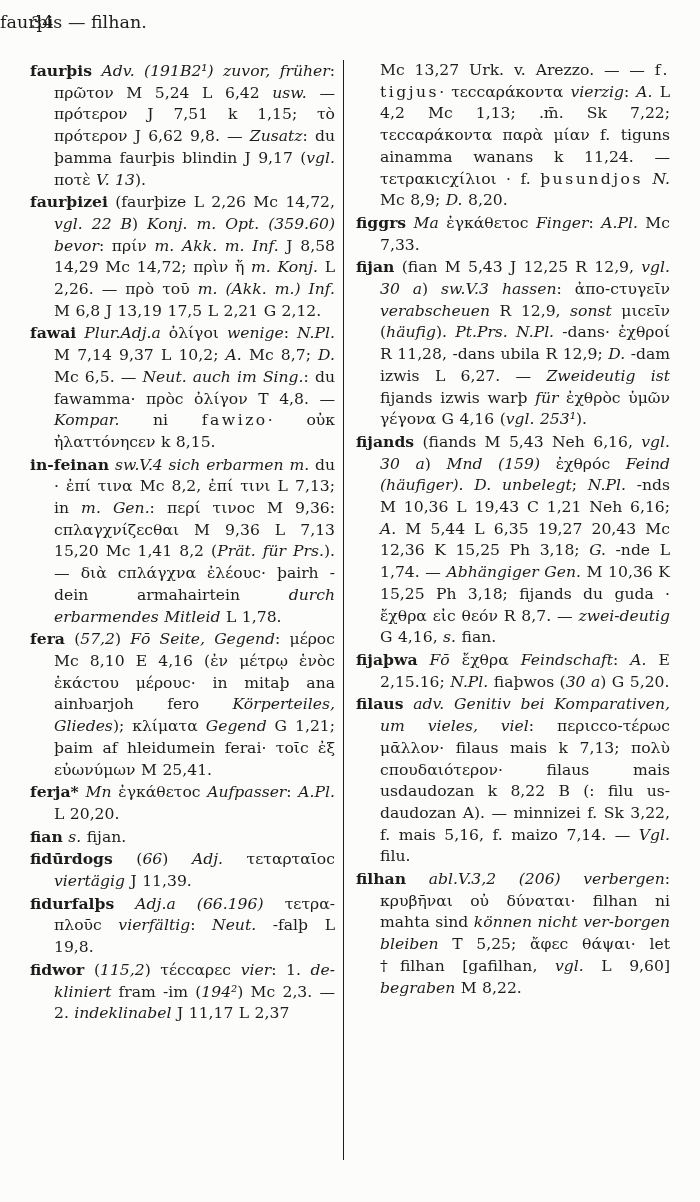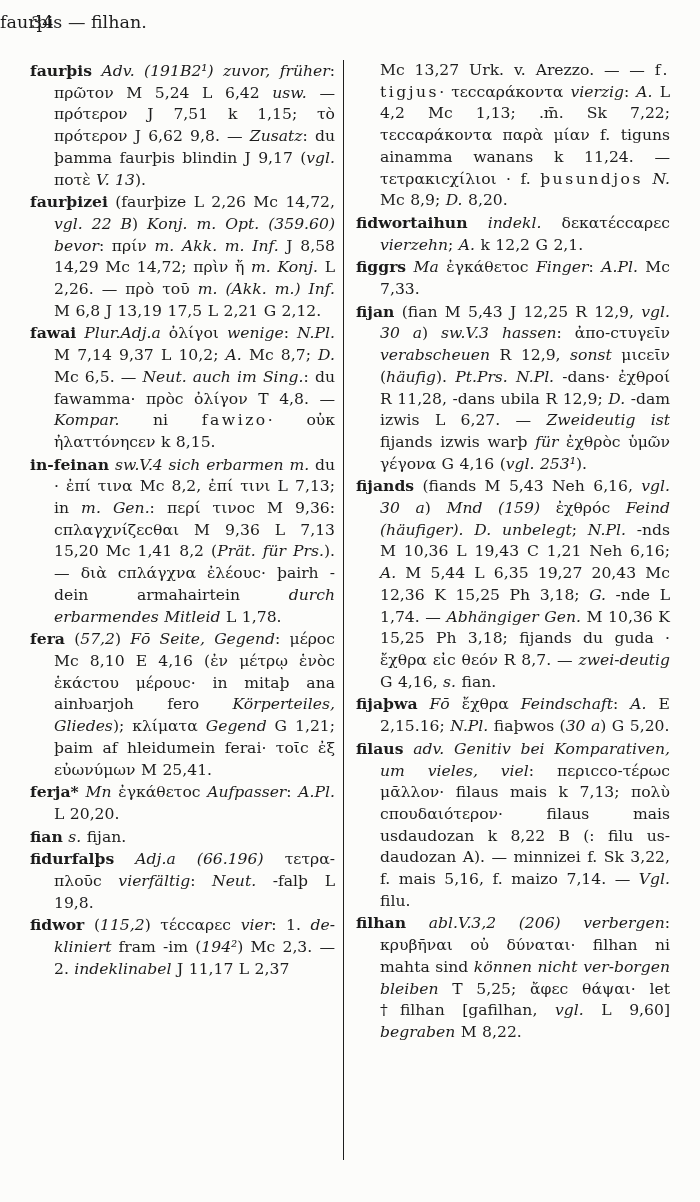--- a/index.html
+++ b/index.html
@@ -55,27 +55,27 @@
   <div class="running-title">faurþis — filhan.</div>
   <div class="columns">
     <div class="col col-left" id="col-left">
         <p class="entry"><span class="b">faurþis</span><span class="i"> Adv. (191B2¹) zuvor, früher</span><span class="r">: πρῶτον M 5,24 L 6,42 </span><span class="i">usw.</span><span class="r"> — πρότερον J 7,51 k 1,15; τὸ πρότερον J 6,62 9,8. — </span><span class="i">Zusatz</span><span class="r">: du þamma faurþis blindin J 9,17 (</span><span class="i">vgl.</span><span class="r"> ποτὲ </span><span class="i">V. 13</span><span class="r">).</span></p>
         <p class="entry"><span class="b">faurþizei</span><span class="r"> (faurþize L 2,26 Mc 14,72, </span><span class="i">vgl. 22 B</span><span class="r">) </span><span class="i">Konj. m. Opt. (359.60) bevor</span><span class="r">: πρίν </span><span class="i">m. Akk. m. Inf.</span><span class="r"> J 8,58 14,29 Mc 14,72; πρὶν ἤ </span><span class="i">m. Konj.</span><span class="r"> L 2,26. — πρὸ τοῦ </span><span class="i">m. (Akk. m.) Inf.</span><span class="r"> M 6,8 J 13,19 17,5 L 2,21 G 2,12.</span></p>
         <p class="entry"><span class="b">fawai</span><span class="i"> Plur.Adj.a</span><span class="r"> ὀλίγοι </span><span class="i">wenige</span><span class="r">: </span><span class="i">N.Pl.</span><span class="r"> M 7,14 9,37 L 10,2; </span><span class="i">A.</span><span class="r"> Mc 8,7; </span><span class="i">D.</span><span class="r"> Mc 6,5. — </span><span class="i">Neut. auch im Sing.</span><span class="r">: du fawamma· πρὸϲ ὀλίγον T 4,8. — </span><span class="i">Kompar.</span><span class="r"> ni </span><span class="sp">fawizo</span><span class="r">· οὐκ ἠλαττόνηϲεν k 8,15.</span></p>
         <p class="entry"><span class="b">in-feinan</span><span class="i"> sw.V.4 sich erbarmen m.</span><span class="r"> du · ἐπί τινα Mc 8,2, ἐπί τινι L 7,13; in </span><span class="i">m. Gen.</span><span class="r">: περί τινοϲ M 9,36: ϲπλαγχνίζεϲθαι M 9,36 L 7,13 15,20 Mc 1,41 8,2 (</span><span class="i">Prät. für Prs.</span><span class="r">).  —  διὰ ϲπλάγχνα ἐλέουϲ· þairh -dein armahairtein </span><span class="i">durch erbarmendes Mitleid</span><span class="r"> L 1,78.</span></p>
         <p class="entry"><span class="b">fera</span><span class="r"> (</span><span class="i">57,2</span><span class="r">) </span><span class="i">Fō Seite, Gegend</span><span class="r">: μέροϲ Mc 8,10 E 4,16 (ἐν μέτρῳ ἑνὸϲ ἑκάϲτου μέρουϲ· in mitaþ ana ainƕarjoh fero </span><span class="i">Körperteiles, Gliedes</span><span class="r">); κλίματα </span><span class="i">Gegend</span><span class="r"> G 1,21; þaim af hleidumein ferai· τοῖϲ ἐξ εὐωνύμων M 25,41.</span></p>
         <p class="entry"><span class="b">ferja*</span><span class="i"> Mn</span><span class="r"> ἐγκάθετοϲ </span><span class="i">Aufpasser</span><span class="r">: </span><span class="i">A.Pl.</span><span class="r"> L 20,20.</span></p>
         <p class="entry"><span class="b">fian</span><span class="i"> s.</span><span class="r"> fijan.</span></p>
+        <p class="entry"><span class="b">fidūrdogs</span><span class="r"> (</span><span class="i">66</span><span class="r">) </span><span class="i">Adj.</span><span class="r"> τεταρταῖοϲ </span><span class="i">viertägig</span><span class="r"> J 11,39.</span></p>
         <p class="entry"><span class="b">fidurfalþs</span><span class="i"> Adj.a (66.196)</span><span class="r"> τετρα-πλοῦϲ </span><span class="i">vierfältig</span><span class="r">: </span><span class="i">Neut.</span><span class="r"> -falþ L 19,8.</span></p>
         <p class="entry"><span class="b">fidwor</span><span class="r"> (</span><span class="i">115,2</span><span class="r">) τέϲϲαρεϲ </span><span class="i">vier</span><span class="r">: 1. </span><span class="i">de-kliniert</span><span class="r"> fram -im (</span><span class="i">194²</span><span class="r">) Mc 2,3. — 2. </span><span class="i">indeklinabel</span><span class="r"> J 11,17 L 2,37</span></p>
       </div>
     <div class="divider"></div>
     <div class="col col-right" id="col-right">
         <p class="entry cont"><span class="r">Mc 13,27 Urk. v. Arezzo. — — </span><span class="sp">f. tigjus</span><span class="r">· τεϲϲαράκοντα </span><span class="i">vierzig</span><span class="r">: </span><span class="i">A.</span><span class="r"> L 4,2 Mc 1,13;  .m̄.  Sk 7,22; τεϲϲαράκοντα παρὰ μίαν f. tiguns ainamma wanans k 11,24. — τετρακιϲχίλιοι · f. </span><span class="sp">þusundjos</span><span class="r"> </span><span class="i">N.</span><span class="r"> Mc 8,9; </span><span class="i">D.</span><span class="r"> 8,20.</span></p>
-        <p class="entry"><span class="b">fidwortaihun</span><span class="i"> indekl.</span><span class="r"> δεκατέϲϲαρεϲ </span><span class="i">vierzehn</span><span class="r">; </span><span class="i">A.</span><span class="r"> k 12,2 G 2,1.</span></p>
         <p class="entry"><span class="b">figgrs</span><span class="i"> Ma</span><span class="r"> ἐγκάθετοϲ </span><span class="i">Finger</span><span class="r">: </span><span class="i">A.Pl.</span><span class="r"> Mc 7,33.</span></p>
         <p class="entry"><span class="b">fijan</span><span class="r"> (fian M 5,43 J 12,25 R 12,9, </span><span class="i">vgl. 30 a</span><span class="r">) </span><span class="i">sw.V.3 hassen</span><span class="r">: ἀπο-ϲτυγεῖν </span><span class="i">verabscheuen</span><span class="r"> R 12,9, </span><span class="i">sonst</span><span class="r"> μιϲεῖν (</span><span class="i">häufig</span><span class="r">). </span><span class="i">Pt.Prs. N.Pl.</span><span class="r"> -dans· ἐχθροί R 11,28, -dans ubila R 12,9; </span><span class="i">D.</span><span class="r"> -dam izwis L 6,27. — </span><span class="i">Zweideutig ist</span><span class="r"> fijands izwis warþ </span><span class="i">für</span><span class="r"> ἐχθρὸϲ ὑμῶν γέγονα G 4,16 (</span><span class="i">vgl. 253¹</span><span class="r">).</span></p>
         <p class="entry"><span class="b">fijands</span><span class="r"> (fiands M 5,43 Neh 6,16, </span><span class="i">vgl. 30 a</span><span class="r">) </span><span class="i">Mnd (159)</span><span class="r"> ἐχθρόϲ </span><span class="i">Feind (häufiger).</span><span class="r">  </span><span class="i">D. unbelegt</span><span class="r">; </span><span class="i">N.Pl.</span><span class="r"> -nds M 10,36 L 19,43 C 1,21 Neh 6,16;  </span><span class="i">A.</span><span class="r">  M 5,44 L 6,35 19,27 20,43 Mc 12,36 K 15,25 Ph 3,18; </span><span class="i">G.</span><span class="r"> -nde L 1,74. — </span><span class="i">Abhängiger Gen.</span><span class="r"> M 10,36 K 15,25 Ph 3,18; fijands du guda · ἔχθρα εἰϲ θεόν R 8,7. — </span><span class="i">zwei-deutig</span><span class="r"> G 4,16, </span><span class="i">s.</span><span class="r"> fian.</span></p>
         <p class="entry"><span class="b">fijaþwa</span><span class="i"> Fō</span><span class="r"> ἔχθρα </span><span class="i">Feindschaft</span><span class="r">: </span><span class="i">A.</span><span class="r"> E 2,15.16; </span><span class="i">N.Pl.</span><span class="r"> fiaþwos (</span><span class="i">30 a</span><span class="r">) G 5,20.</span></p>
         <p class="entry"><span class="b">filaus</span><span class="i"> adv. Genitiv bei Komparativen, um vieles, viel</span><span class="r">: περιϲϲο-τέρωϲ μᾶλλον· filaus mais k 7,13; πολὺ ϲπουδαιότερον· filaus mais usdaudozan k 8,22 B (: filu us-daudozan A). — minnizei f. Sk 3,22, f. mais 5,16, f. maizo 7,14. — </span><span class="i">Vgl.</span><span class="r"> filu.</span></p>
         <p class="entry"><span class="b">filhan</span><span class="i"> abl.V.3,2 (206) verbergen</span><span class="r">: κρυβῆναι οὐ δύναται· filhan ni mahta sind </span><span class="i">können nicht ver-borgen bleiben</span><span class="r"> T 5,25; ἄφεϲ θάψαι· let †filhan [gafilhan, </span><span class="i">vgl.</span><span class="r"> L 9,60] </span><span class="i">begraben</span><span class="r"> M 8,22.</span></p>
       </div>
   </div>
 </div>
 

